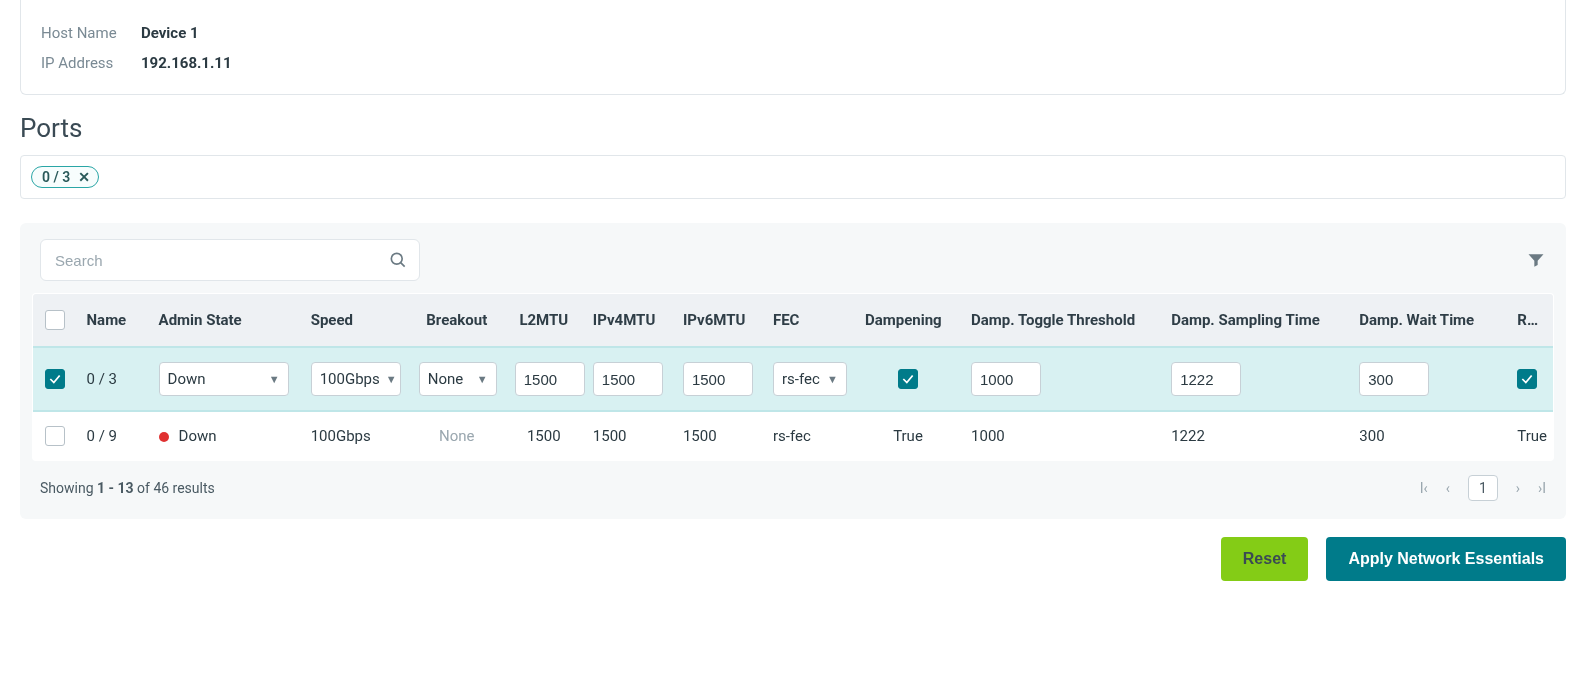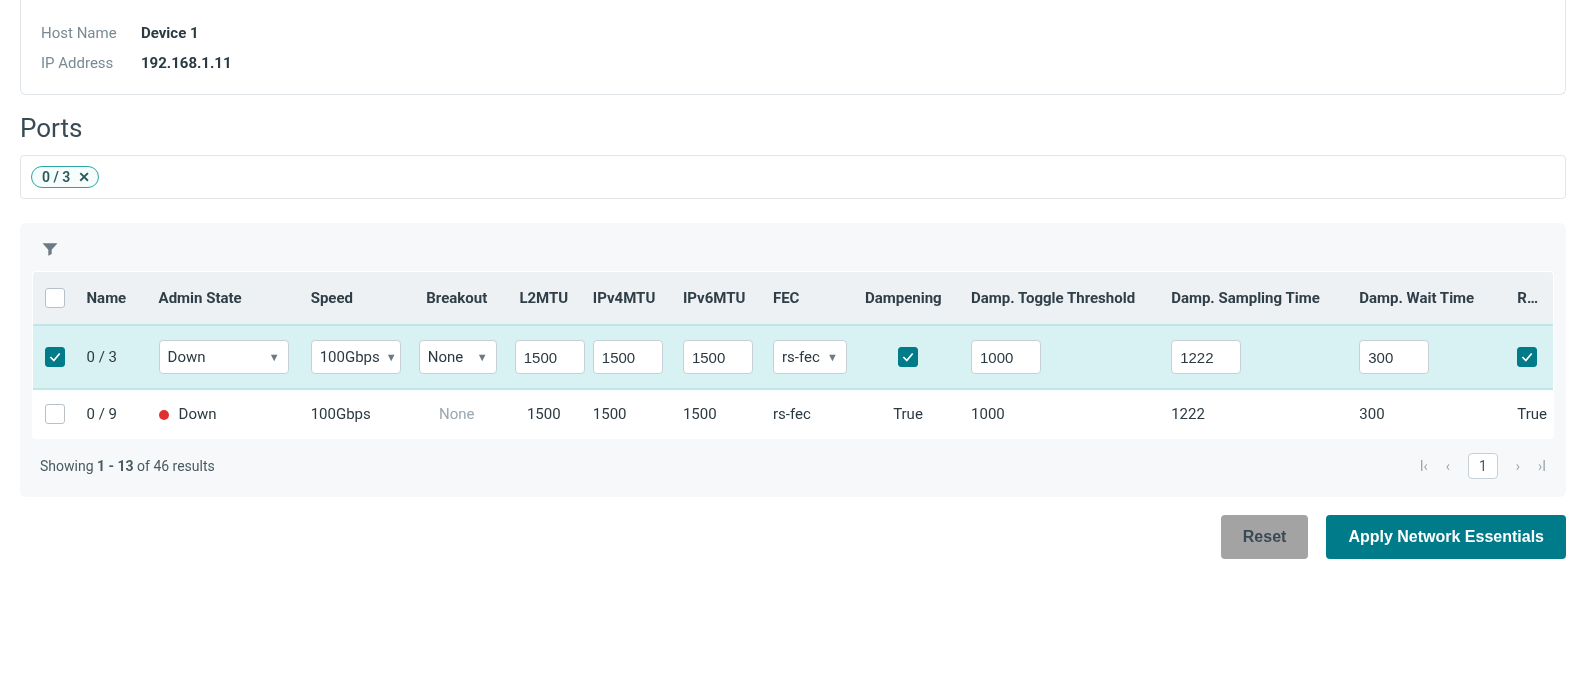--- a/index.html
+++ b/index.html
@@ -174,21 +174,21 @@
   }
   
   .actions{
     display:flex;justify-content:flex-end;gap:18px;
     margin:18px 20px 10px 20px;
   }
   .btn{
     height:44px;padding:0 22px;border-radius:4px;border:none;
     font-size:16px;font-weight:600;cursor:pointer;
   }
-  .btn-secondary{background:#a3a3a3;color:#3a4a54;}
+  .btn-secondary{background:#84cc16;color:#3a4a54;}
   .btn-primary{background:var(--teal);color:#fff;}
   svg{display:block;}
   .th-breakout,.th-l2{text-align:center;}
 </style>
 </head>
 <body>
 
 <div class="device-card">
   <div class="device-meta">
     <div class="meta-row">
@@ -206,20 +206,29 @@
 
 <div class="chip-bar">
   <span class="chip">
     <span>0 / 3</span>
     <span class="x">✕</span>
   </span>
 </div>
 
 <div class="panel">
   <div class="panel-tools">
+    <div class="search-wrap">
+      <input type="text" placeholder="Search" style="">
+      <span class="mag">
+        <svg width="20" height="20" viewBox="0 0 24 24" fill="none" stroke="currentColor" stroke-width="2">
+            <circle cx="10.5" cy="10.5" r="6.5"></circle>
+            <line x1="20" y1="20" x2="15.2" y2="15.2"></line>
+          </svg>
+      </span>
+    </div>
     <span class="filter-ico">
       <svg width="20" height="20" viewBox="0 0 24 24" fill="currentColor">
           <path d="M3 5h18l-7 8v5l-4 2v-7L3 5z"></path>
         </svg>
     </span>
   </div>
 
   <table>
     <colgroup>
       <col class="col-chk">

